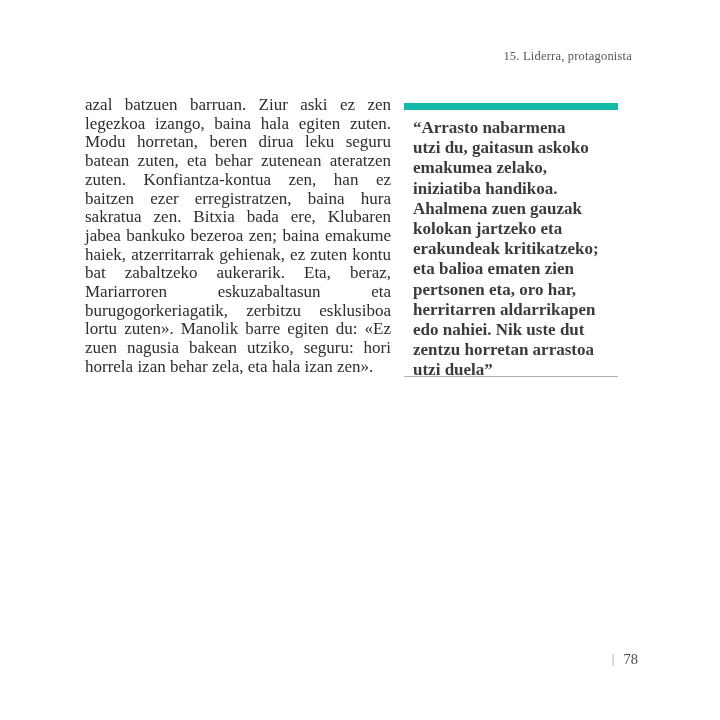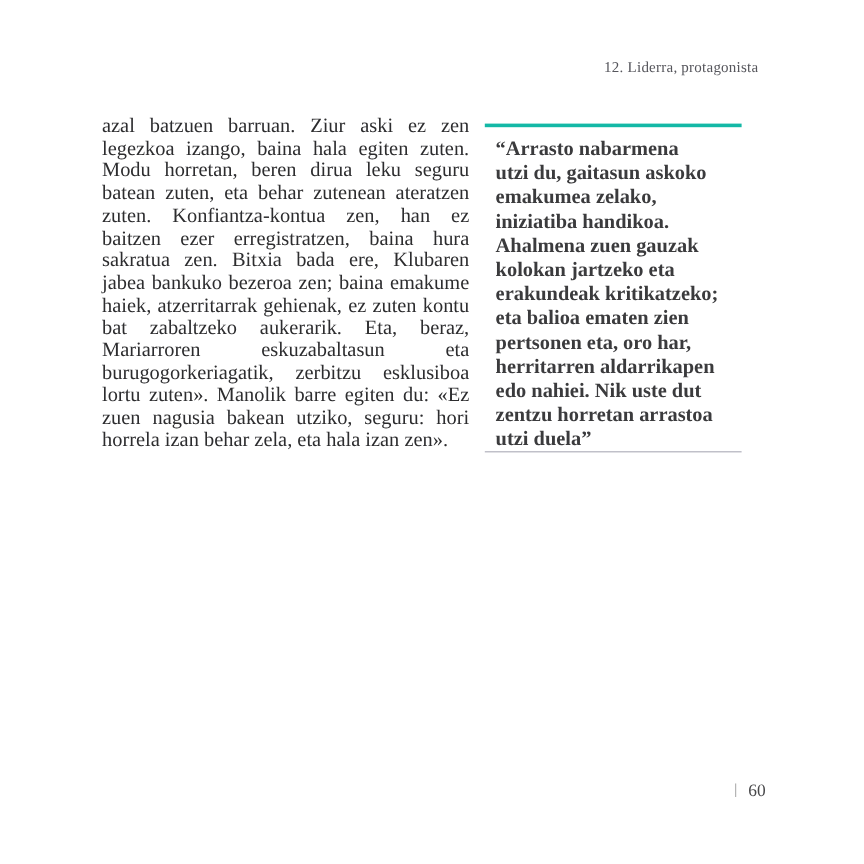--- a/index.html
+++ b/index.html
@@ -35,21 +35,21 @@
     text-align: justify;
     text-justify: inter-word;
   }
   .quote-block {
     position: absolute;
     left: 404px;
     top: 103px;
     width: 214px;
     height: 274px;
     box-sizing: border-box;
-    border-top: 3px solid #14b8a6;
+    border-top: 7px solid #14b8a6;
     border-bottom: 1px solid #b1b1bc;
     padding: 8px 0 0 9px;
   }
   .quote-text {
     font-size: 17px;
     line-height: 20.2px;
     font-weight: bold;
     color: #3b3b3d;
     white-space: pre;
   }
@@ -71,21 +71,21 @@
   .folio-num {
     font-size: 14.5px;
     color: #48484a;
   }
 </style>
 </head>
 <body>
 
 <div class="page">
 
-  <div class="running-head">12. Liderra, protagonista</div>
+  <div class="running-head">15. Liderra, protagonista</div>
 
   <div class="body-col">azal batzuen barruan. Ziur aski ez zen legezkoa izango, baina hala egiten zuten. Modu horretan, beren dirua leku seguru batean zuten, eta behar zutenean ateratzen zuten. Konfiantza-kontua zen, han ez baitzen ezer erregistratzen, baina hura sakratua zen. Bitxia bada ere, Klubaren jabea bankuko bezeroa zen; baina emakume haiek, atzerritarrak gehienak, ez zuten kontu bat zabaltzeko aukerarik. Eta, beraz, Mariarroren eskuzabaltasun eta burugogorkeriagatik, zerbitzu esklusiboa lortu zuten». Manolik barre egiten du: «Ez zuen nagusia bakean utziko, seguru: hori horrela izan behar zela, eta hala izan zen».</div>
 
   <div class="quote-block">
     <div class="quote-text">“Arrasto nabarmena
 utzi du, gaitasun askoko
 emakumea zelako,
 iniziatiba handikoa.
 Ahalmena zuen gauzak
 kolokan jartzeko eta
@@ -93,16 +93,16 @@
 eta balioa ematen zien
 pertsonen eta, oro har,
 herritarren aldarrikapen
 edo nahiei. Nik uste dut
 zentzu horretan arrastoa
 utzi duela”</div>
   </div>
 
   <div class="folio">
     <span class="folio-bar">|</span>
-    <span class="folio-num">60</span>
+    <span class="folio-num">78</span>
   </div>
 
 </div>
 
 </body></html>

